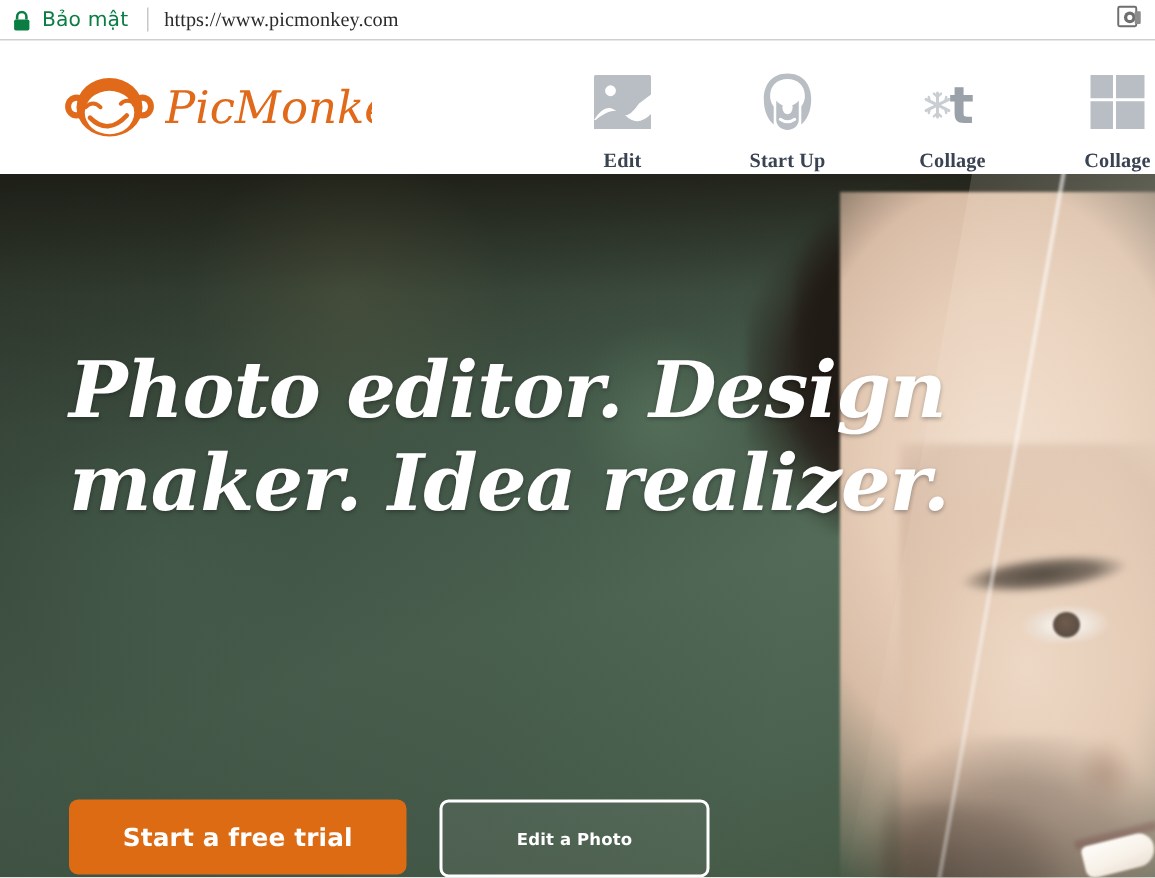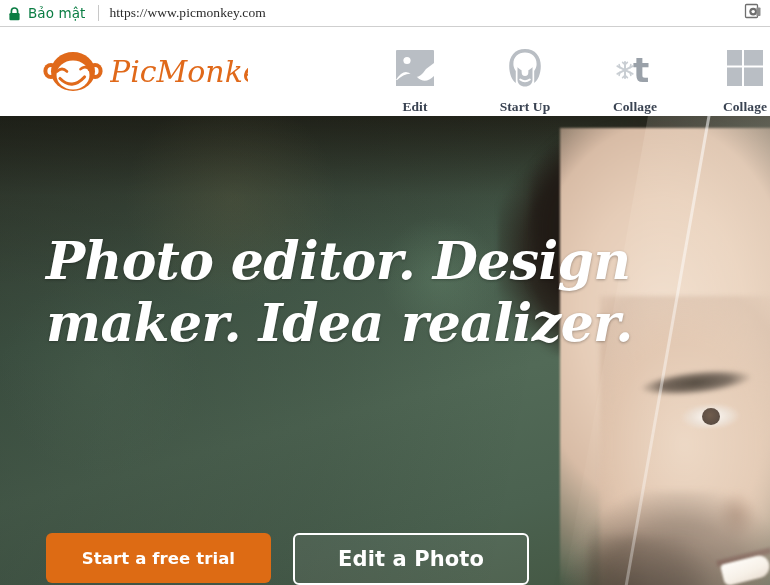--- a/index.html
+++ b/index.html
@@ -323,28 +323,28 @@
     font-size: 16.5px;
     font-weight: bold;
     letter-spacing: 0.1px;
     cursor: pointer;
     display: flex;
     align-items: center;
     justify-content: center;
   }
   .btn-secondary {
     margin-left: 22px;
-    width: 236px;
+    width: 180px;
     height: 52px;
     background: rgba(255,255,255,0.06);
     border: 2px solid #ffffff;
     border-radius: 6px;
     color: #ffffff;
     font-family: "DejaVu Sans", sans-serif;
-    font-size: 21px;
+    font-size: 11px;
     font-weight: bold;
     letter-spacing: 0.1px;
     cursor: pointer;
     display: flex;
     align-items: center;
     justify-content: center;
   }
 </style>
 </head>
 <body>

